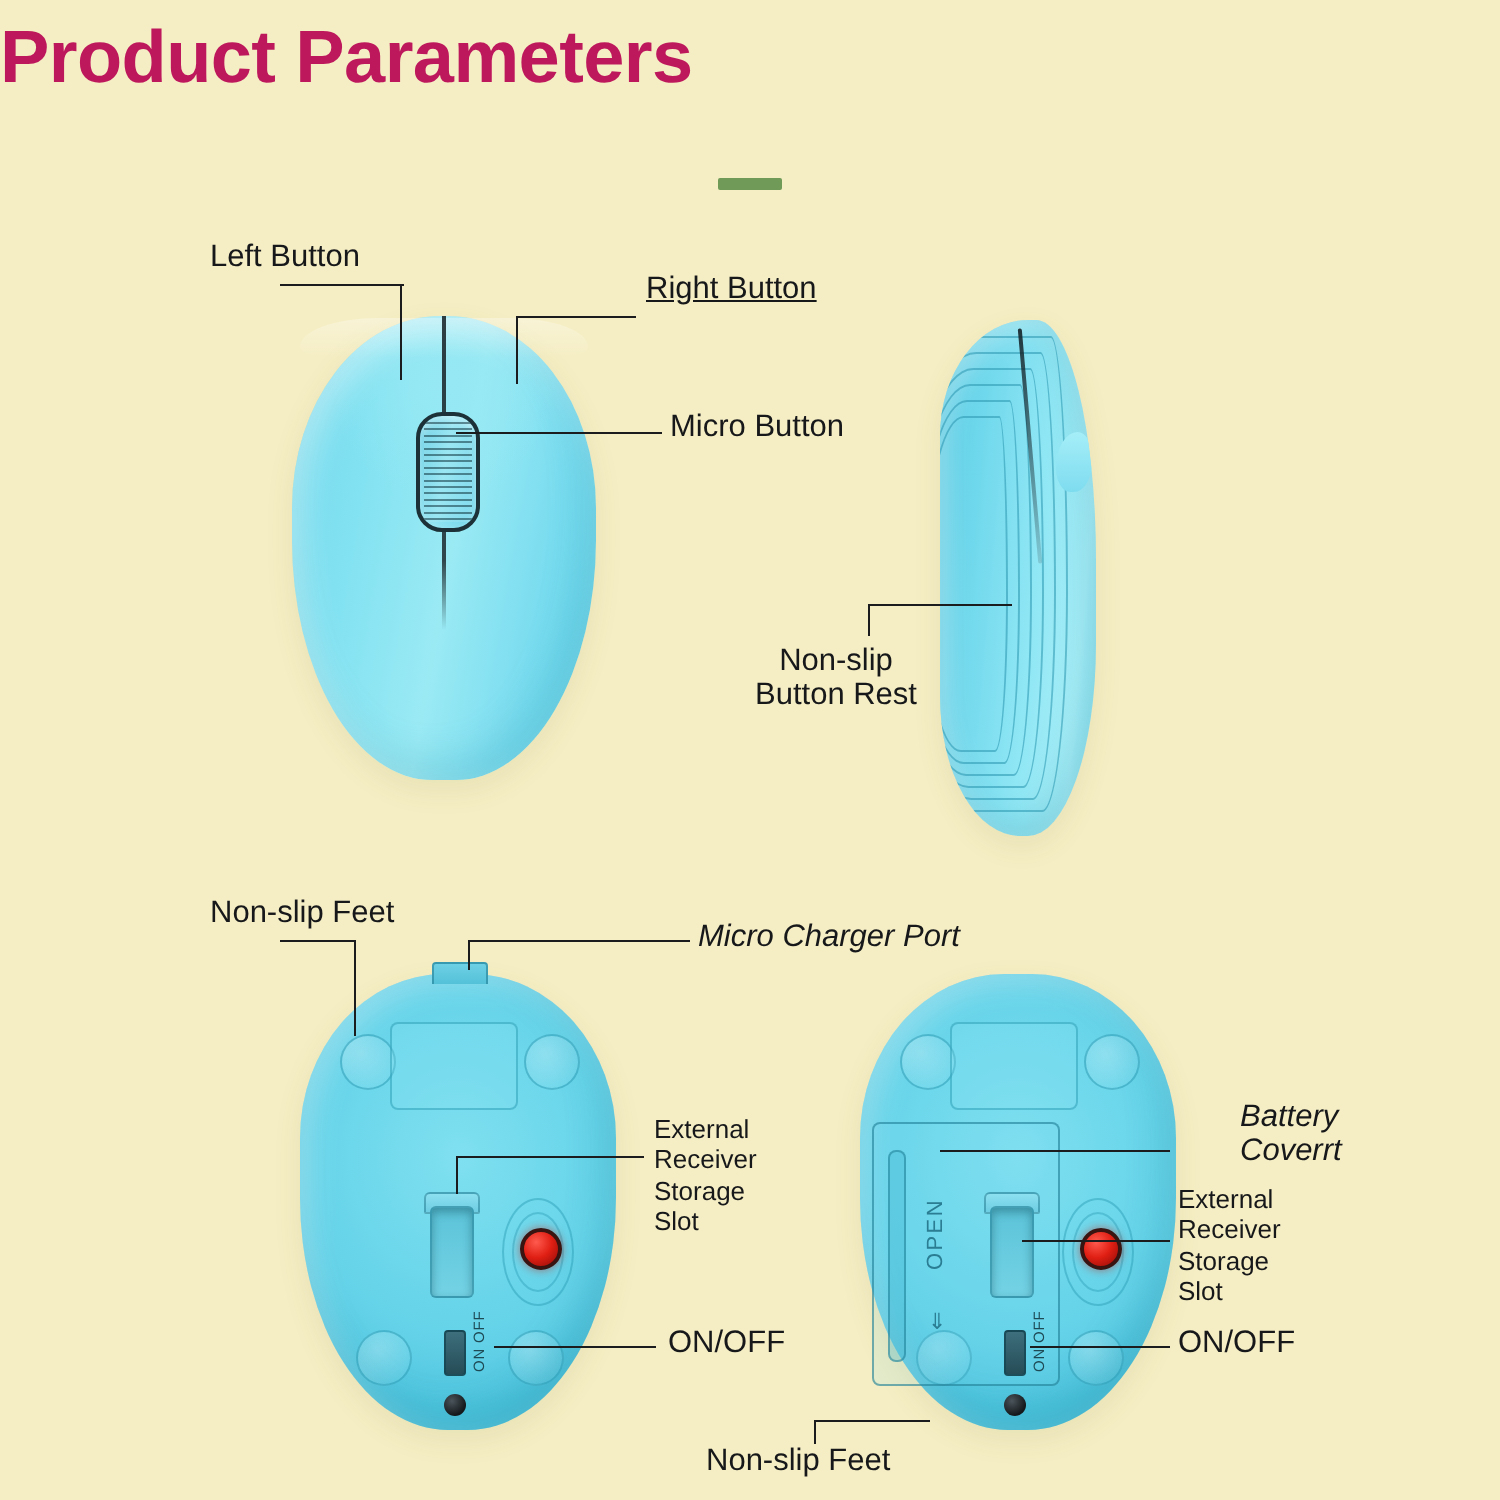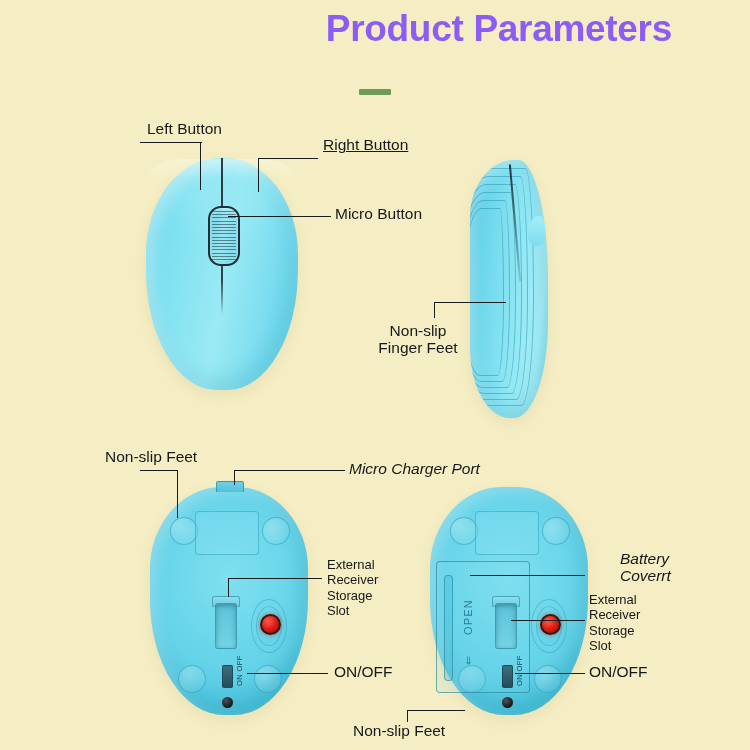--- a/index.html
+++ b/index.html
@@ -19,24 +19,24 @@
     height: 750px;
     background: #f5eec4;
   }
 
   
   .title {
     position: absolute;
     left: 0;
     top: 8px;
     width: 672px;
-    text-align: right;
+    text-align: left;
     font-size: 37px;
     font-weight: bold;
-    color: #8b5cf6;
+    color: #be185d;
     letter-spacing: -0.3px;
   }
   .title-rule {
     position: absolute;
     left: 359px;
     top: 89px;
     width: 32px;
     height: 6px;
     background: #6f9a57;
     border-radius: 1px;
@@ -319,21 +319,21 @@
   <div class="m1">
     <div class="m1-body">
       <div class="m1-topshade"></div>
     </div>
     <div class="m1-split"></div>
     <div class="m1-wheel">
       <div class="m1-wheel-ridges"></div>
     </div>
   </div>
 
-  <div class="lbl" style="left:105px; top:120px;margin-left:42px;">Left Button</div>
+  <div class="lbl" style="left:105px; top:120px;">Left Button</div>
   <div class="ln h" style="left:140px; top:142px; width:62px;"></div>
   <div class="ln v" style="left:200px; top:142px; height:48px;"></div>
 
   <div class="lbl" style="left:323px; top:136px;text-decoration:underline;">Right Button</div>
   <div class="ln h" style="left:258px; top:158px; width:60px;"></div>
   <div class="ln v" style="left:258px; top:158px; height:34px;"></div>
 
   <div class="lbl" style="left:335px; top:205px;">Micro Button</div>
   <div class="ln h" style="left:228px; top:216px; width:103px;"></div>
 
@@ -344,21 +344,21 @@
       <div class="m2-rib" style="left:-12px; top:24px; width:62px; height:208px;"></div>
       <div class="m2-rib" style="left:-10px; top:32px; width:54px; height:194px;"></div>
       <div class="m2-rib" style="left:-8px;  top:40px; width:46px; height:180px;"></div>
       <div class="m2-rib" style="left:-6px;  top:48px; width:38px; height:166px;"></div>
       <div class="m2-nub"></div>
       <div class="m2-seam"></div>
     </div>
   </div>
 
   <div class="lbl ctr" style="left:360px; top:322px; width:116px;">Non-slip
-Finger Feet</div>
+Button Rest</div>
   <div class="ln h" style="left:434px; top:302px; width:72px;"></div>
   <div class="ln v" style="left:434px; top:302px; height:16px;"></div>
 
   <div class="mb" style="left:150px; top:487px;">
     <div class="mb-body"></div>
     <div class="mb-port" style="left:66px; top:-6px;"></div>
     <div class="mb-foot" style="left:20px;  top:30px;"></div>
     <div class="mb-foot" style="left:112px; top:30px;"></div>
     <div class="mb-foot" style="left:28px;  top:178px;"></div>
     <div class="mb-foot" style="left:104px; top:178px;"></div>

